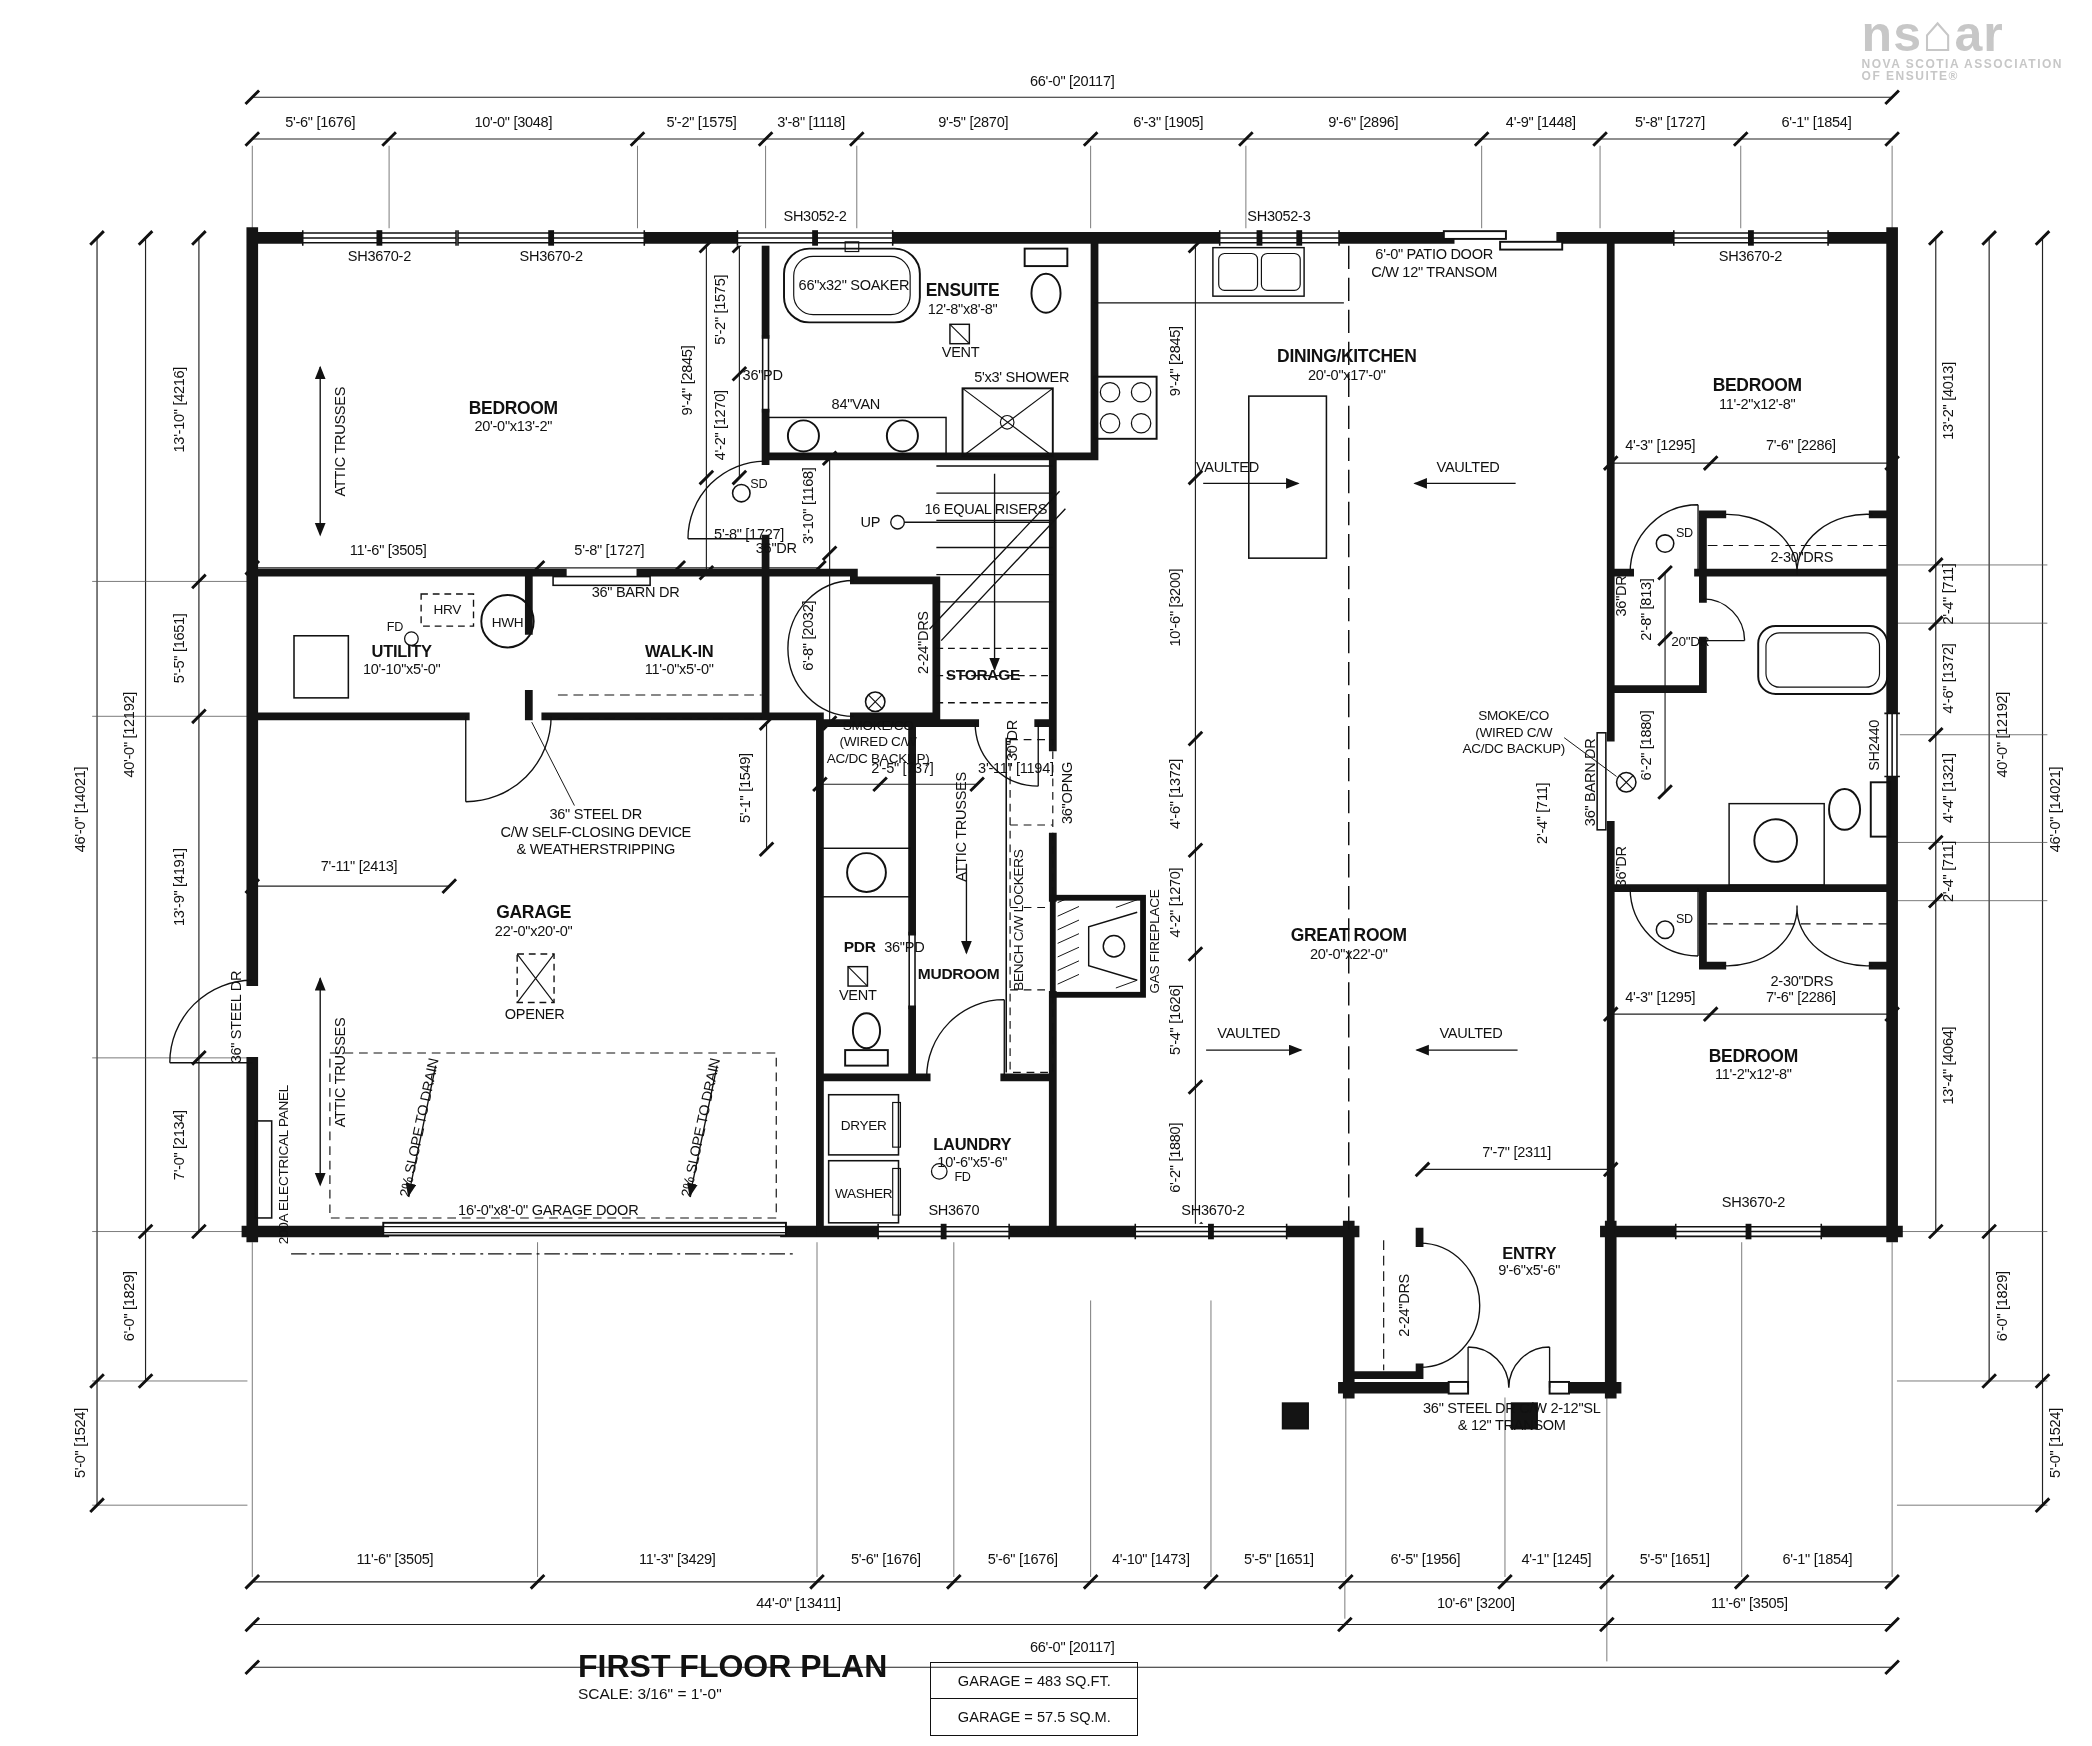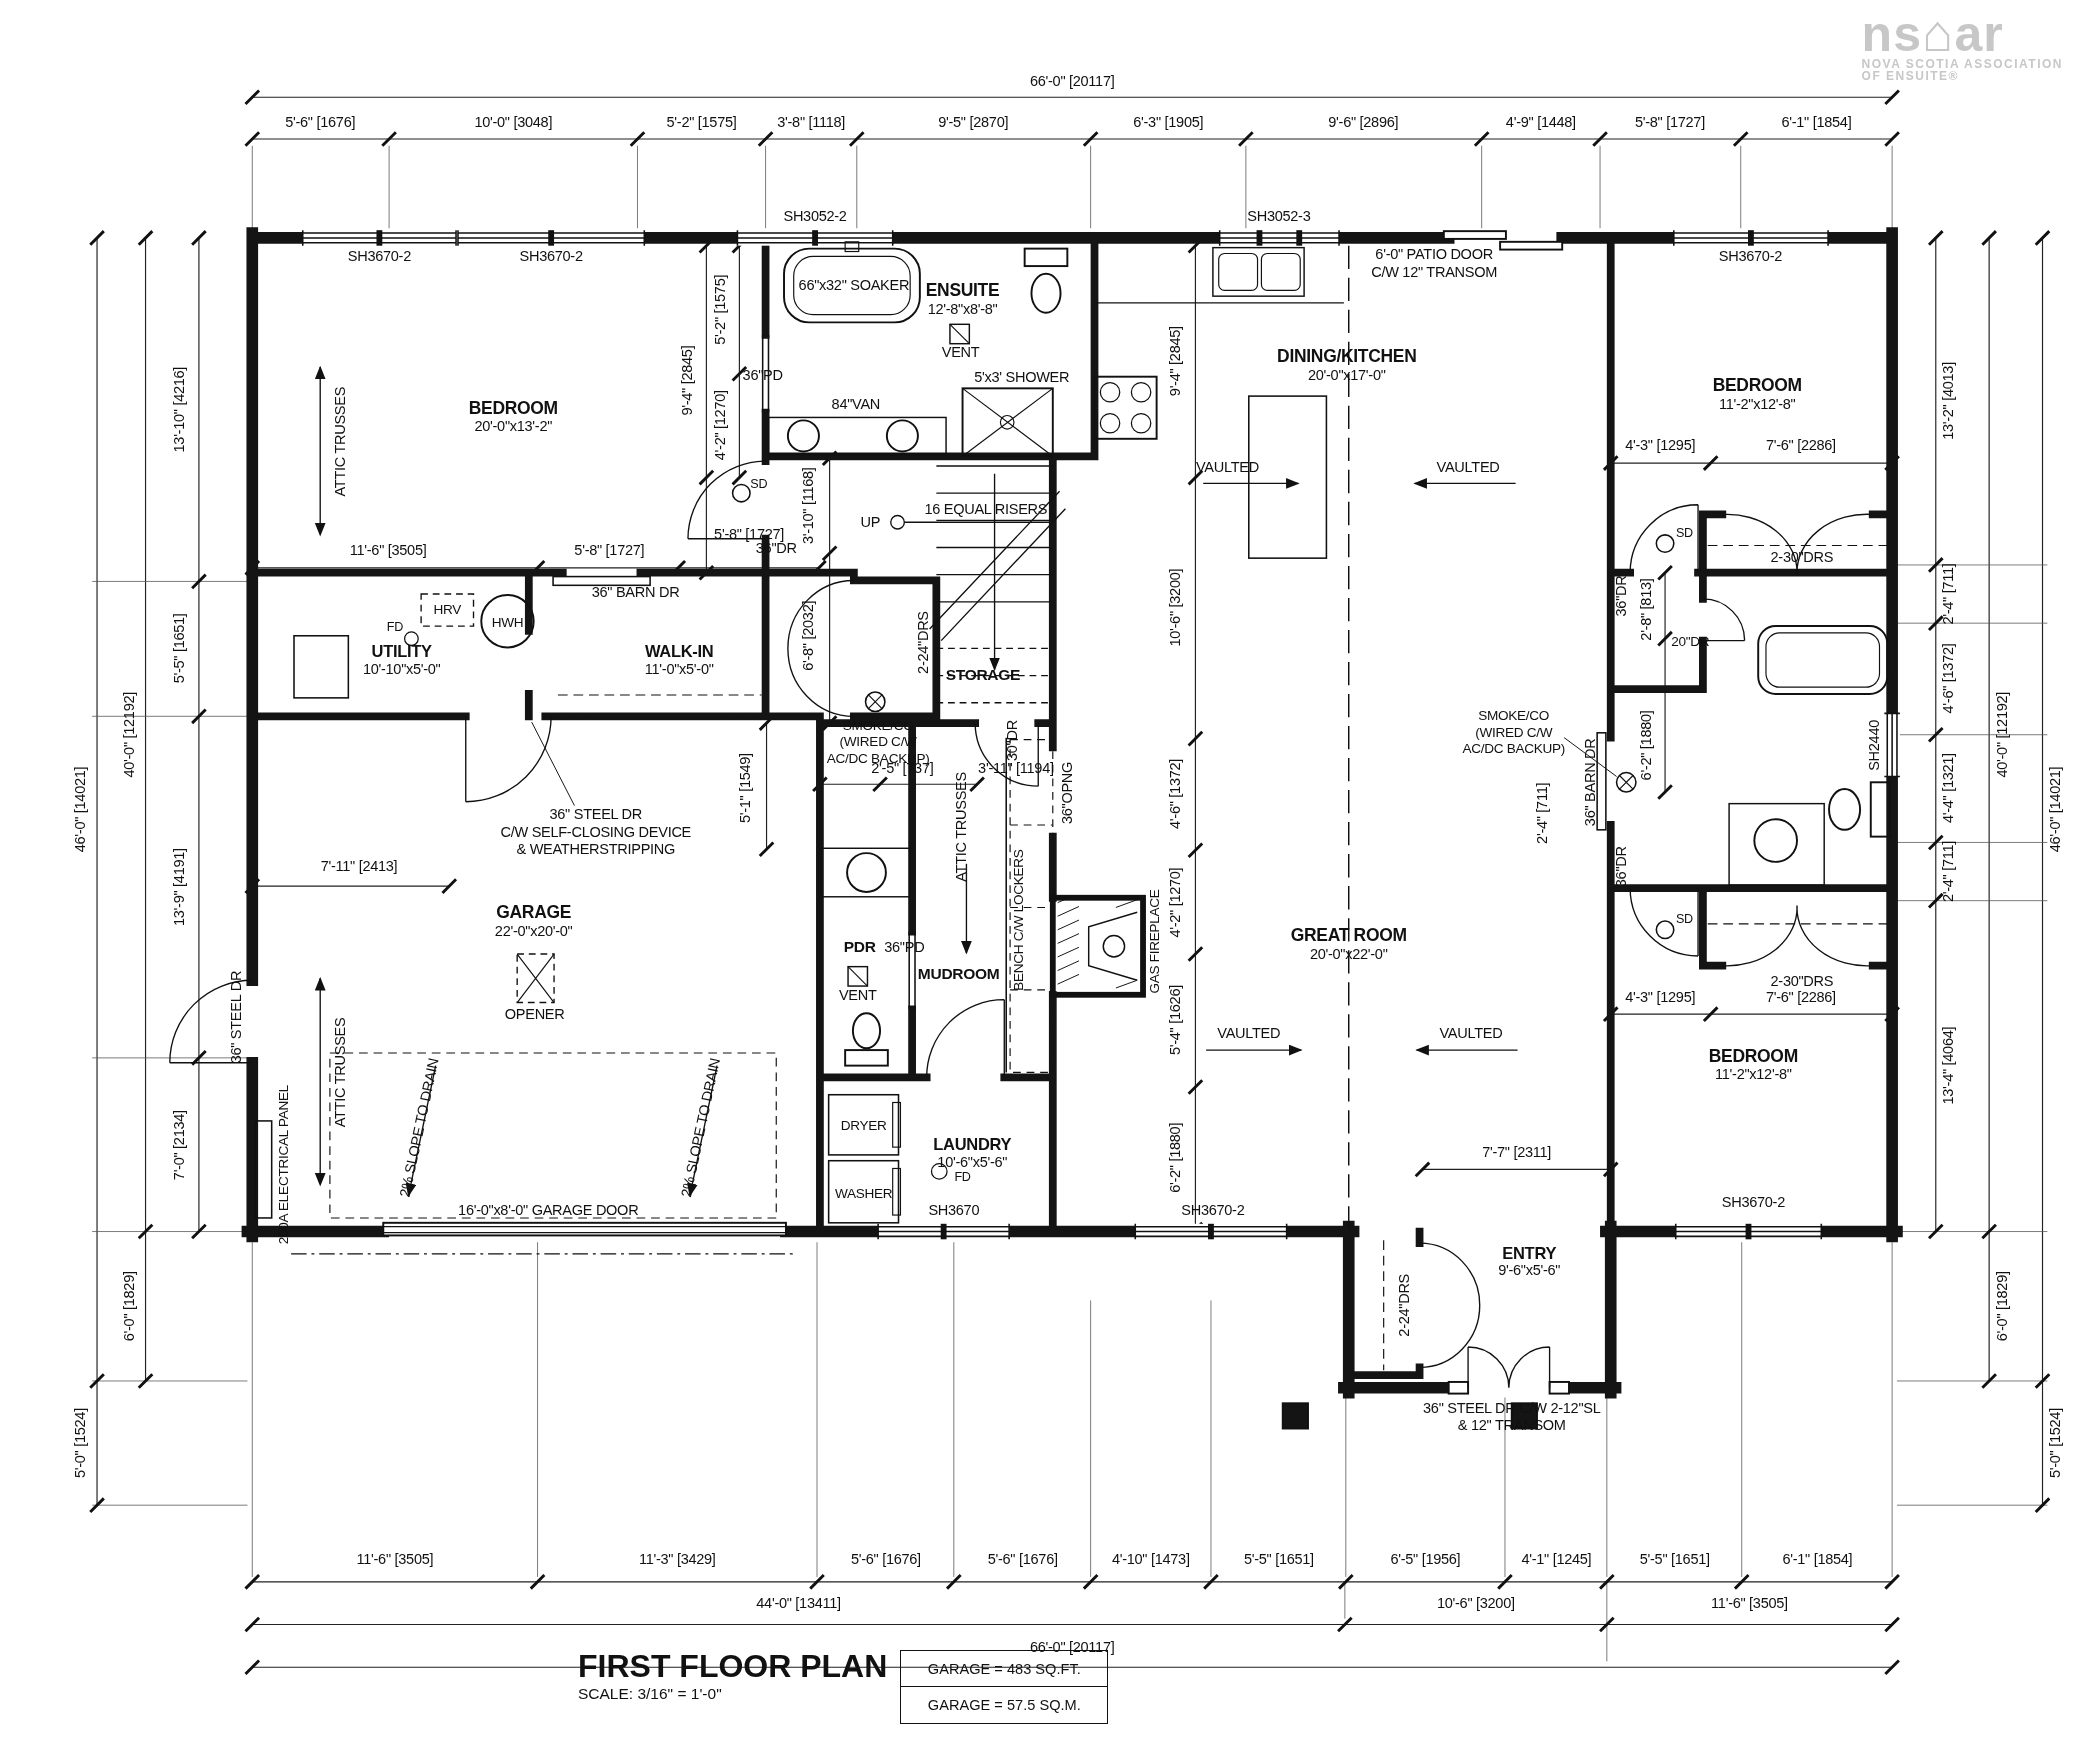--- a/index.html
+++ b/index.html
@@ -4,24 +4,24 @@
 <style>
   html,body{margin:0;padding:0;background:#ffffff;}
   #canvas{position:relative;width:2092px;height:1747px;background:#ffffff;overflow:hidden;
           font-family:"Liberation Sans",sans-serif;}
   svg{position:absolute;left:0;top:0;}
   svg text{fill:#111;font-family:"Liberation Sans",sans-serif;text-anchor:middle;letter-spacing:-0.3px;}
   .logo{position:absolute;right:29px;top:9.7px;text-align:left;color:#c7c7c7;user-select:none;}
   .logo .brand{font-size:50px;font-weight:bold;line-height:47px;letter-spacing:1px;}
   .logo .roof{font-size:52px;}
   .logo .sub{font-size:12px;font-weight:bold;letter-spacing:1.5px;line-height:12.6px;}
-  .titleblock{position:absolute;left:578px;top:1650px;display:flex;gap:13px;align-items:flex-start;color:#111;}
+  .titleblock{position:absolute;left:578px;top:1650px;display:flex;gap:43px;align-items:flex-start;color:#111;}
   .tb-name{font-size:32px;font-weight:800;letter-spacing:0px;line-height:33px;white-space:nowrap;}
   .tb-scale{font-size:15.5px;margin-top:1.9px;}
-  .tb-table{border:1.9px solid #111;width:206px;}
+  .tb-table{border:1.9px solid #111;width:206px;margin-top:12px;}
   .tb-table .row{font-size:14.6px;text-align:center;padding:9.7px 3.9px;white-space:nowrap;}
   .tb-table .row + .row{border-top:1.9px solid #111;}
 </style>
 </head>
 <body>
 
 <div id="canvas">
 
   <svg width="2092" height="1747" viewBox="0 0 2156 1800">
     <defs>

